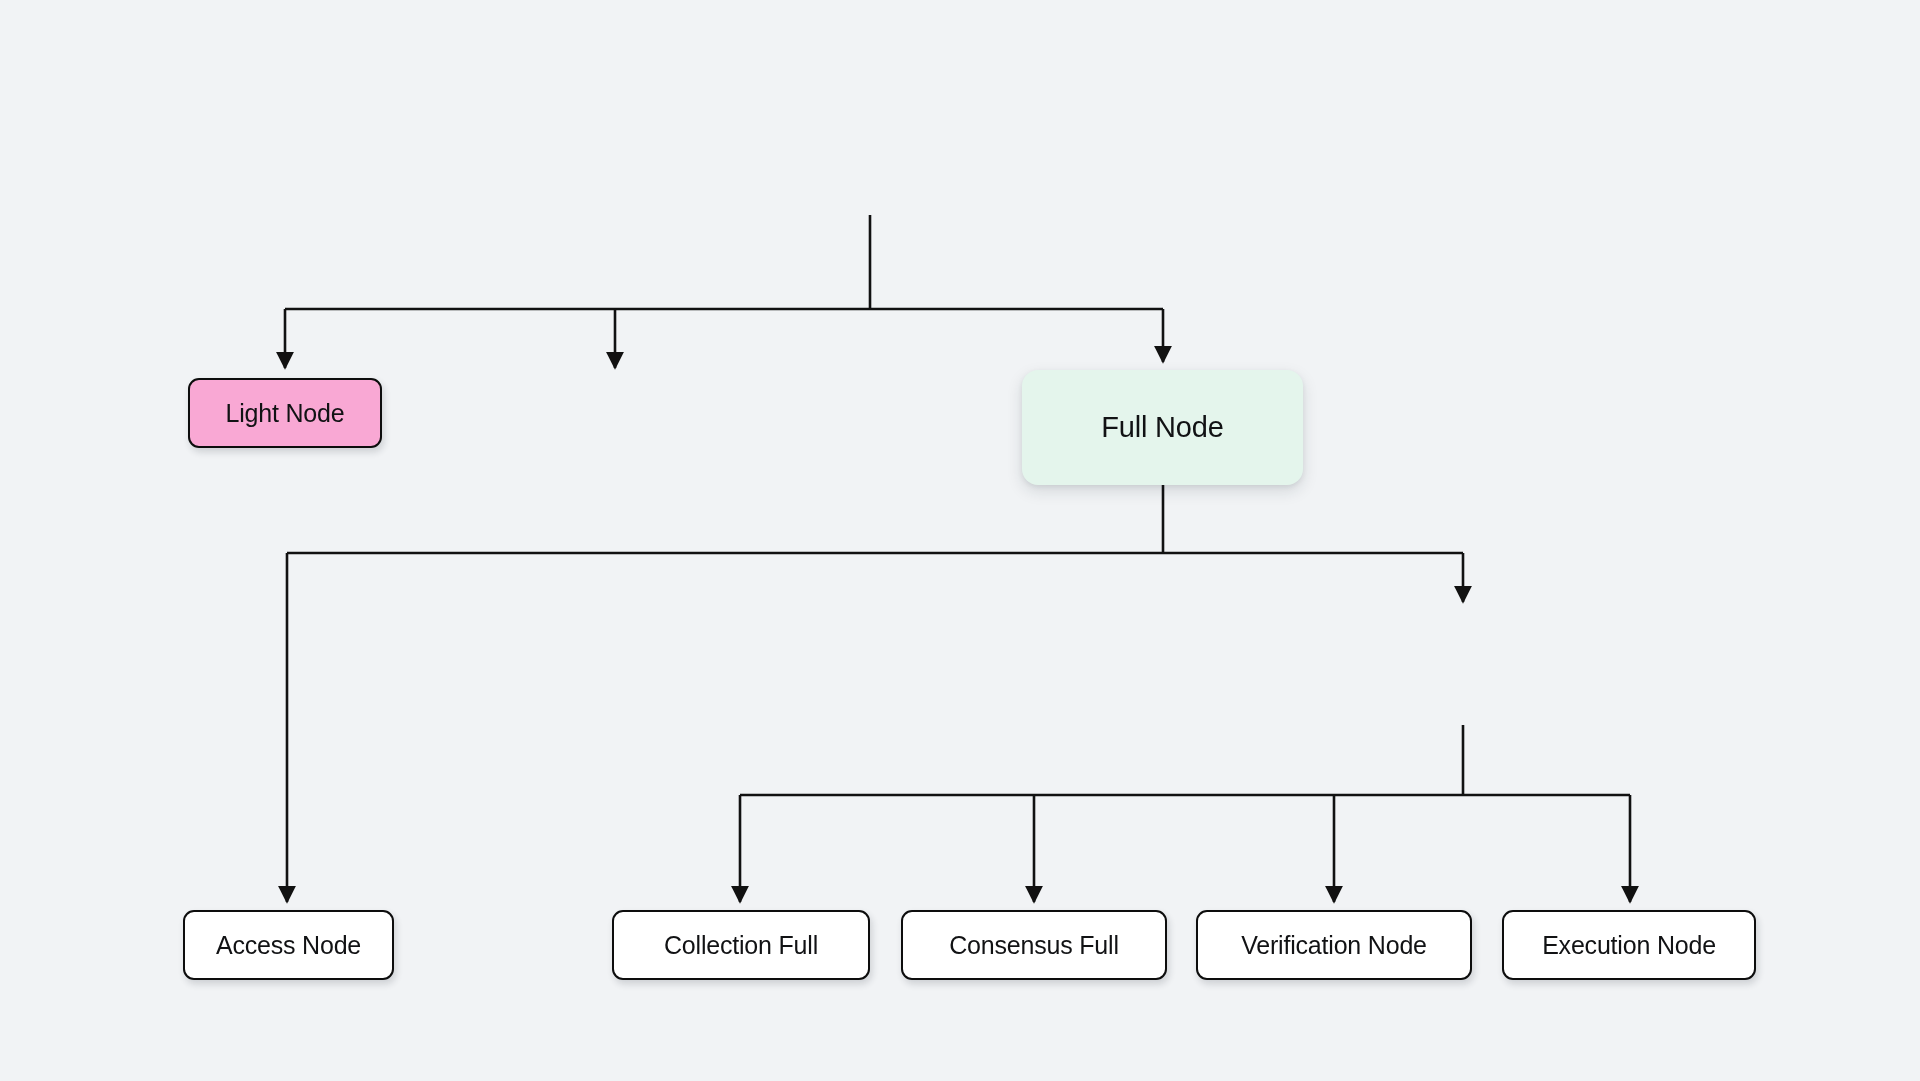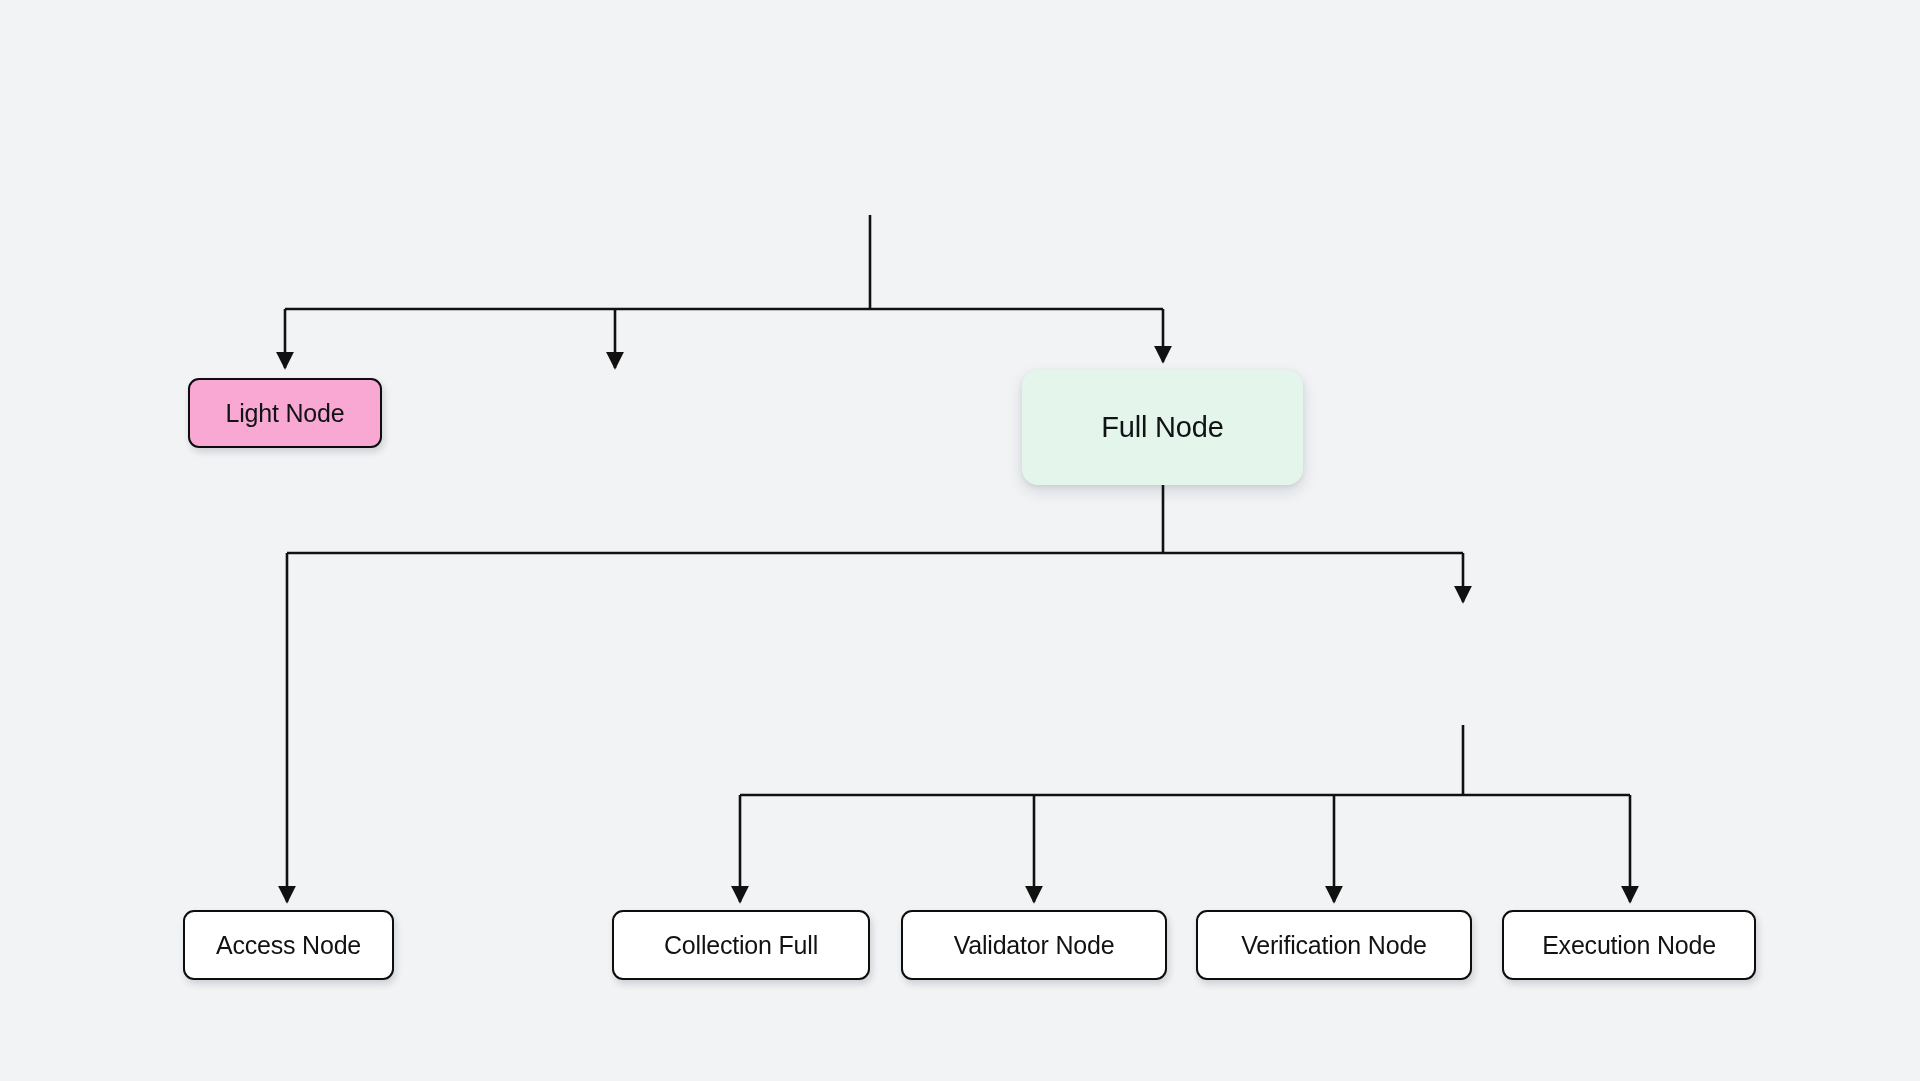--- a/index.html
+++ b/index.html
@@ -109,21 +109,21 @@
   <div class="node node-plain" style="left: 177px; top: 910px; width: 211px; height: 70px; background: rgb(255, 255, 255); margin-left: 6px;">
     <span>Access Node</span>
   </div>
 
 
   <div class="node node-plain" style="left: 612px; top: 910px; width: 258px; height: 70px; background: rgb(255, 255, 255);">
     <span>Collection Full</span>
   </div>
 
   <div class="node node-plain" style="left: 901px; top: 910px; width: 266px; height: 70px; background: rgb(255, 255, 255);">
-    <span>Validator Node</span>
+    <span>Consensus Full</span>
   </div>
 
   <div class="node node-plain" style="left: 1196px; top: 910px; width: 276px; height: 70px; background: rgb(255, 255, 255);">
     <span>Verification Node</span>
   </div>
 
   <div class="node node-plain" style="left: 1502px; top: 910px; width: 254px; height: 70px; background: rgb(255, 255, 255);">
     <span>Execution Node</span>
   </div>
 

